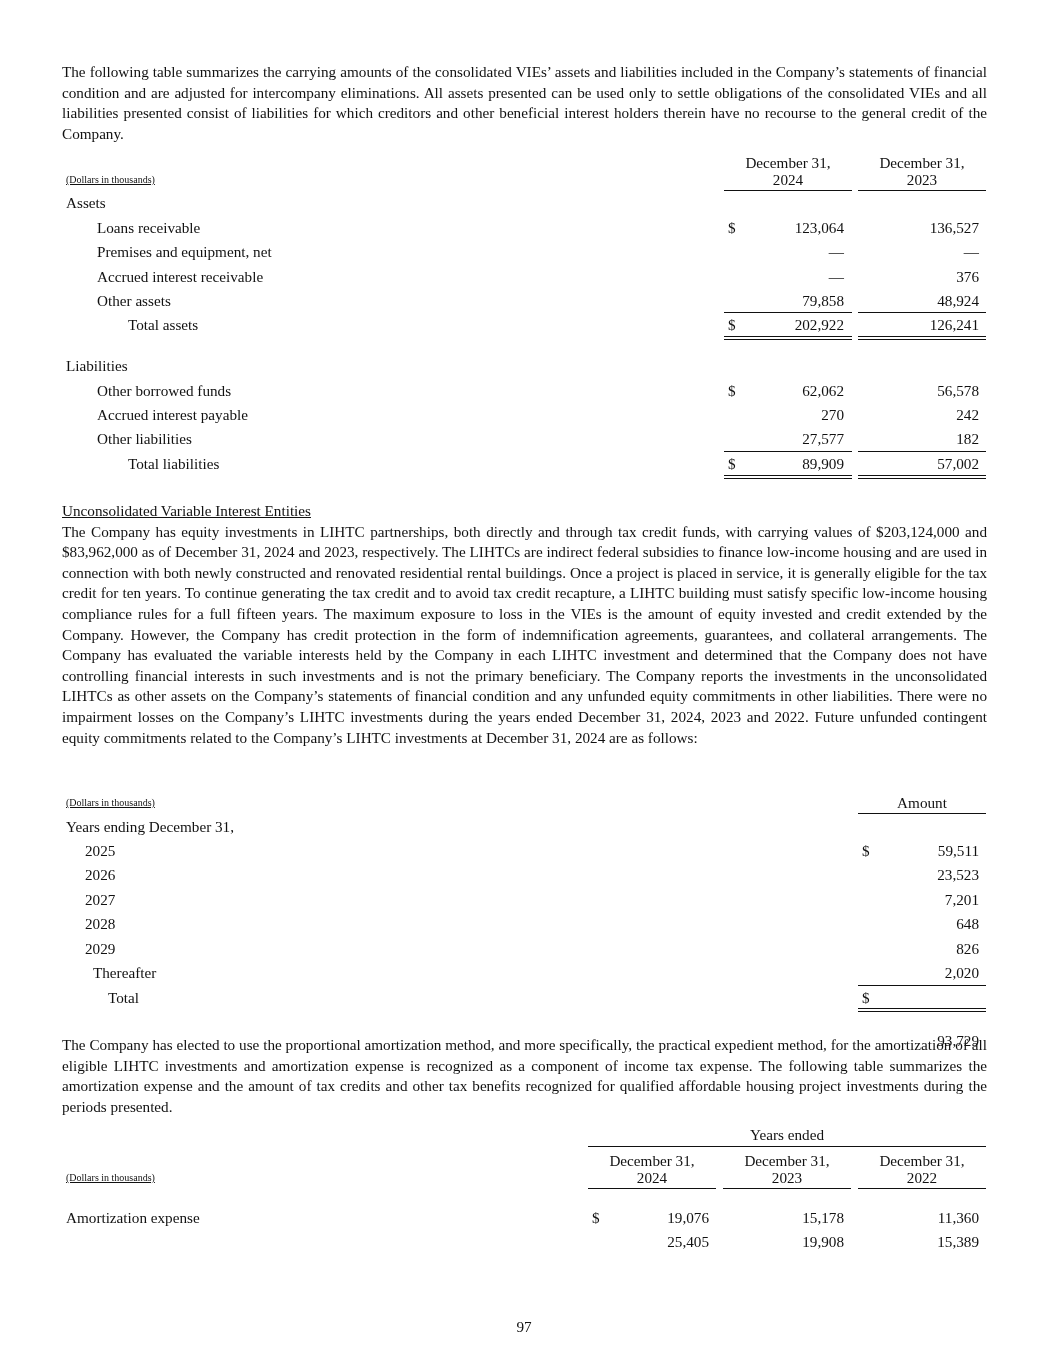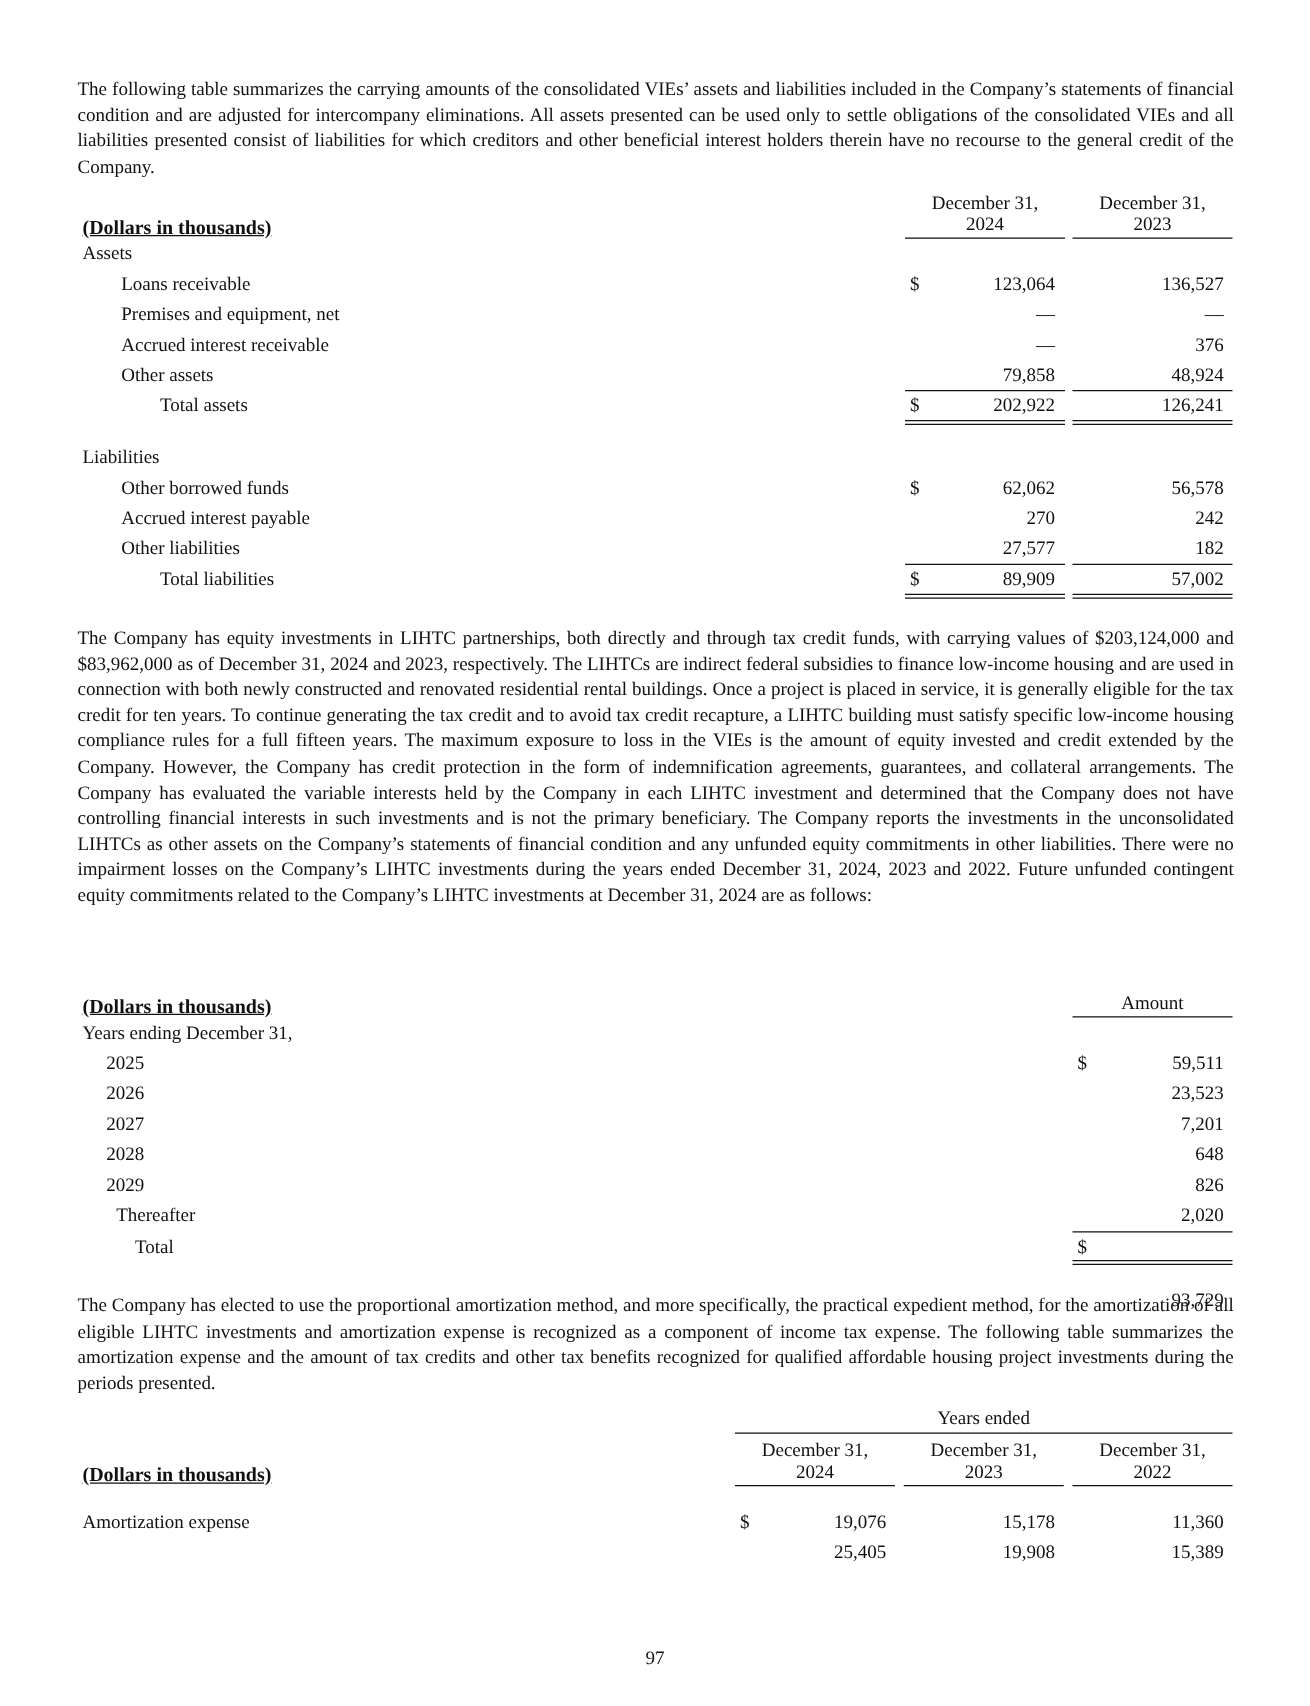--- a/index.html
+++ b/index.html
@@ -1,20 +1,20 @@
 <!DOCTYPE html>
 <html><head>
 <meta charset="utf-8">
 <style>
   html, body { margin:0; padding:0; background:#fff; }
   body { width:1048px; height:1365px; position:relative; font-family:"Liberation Serif", serif; color:#111; font-size:15.2px; }
   .page { position:absolute; left:62px; top:0; width:925px; }
   p.just { margin:0; text-align:justify; text-align-last:auto; line-height:20.6px; }
   .para1 { position:absolute; top:62px; left:0; width:925px; }
-  .small-ul { font-size:16px; text-decoration:underline;font-weight:bold; }
+  .small-ul { font-size:10px; text-decoration:underline; }
   .abs { position:absolute; }
   .row { position:absolute; left:0; width:925px; height:22px; line-height:22px; }
   .lbl { position:absolute; white-space:nowrap; }
   .dollar { position:absolute; }
   .num { position:absolute; text-align:right; }
   .hdr { position:absolute; text-align:center; line-height:17px; }
   .line { position:absolute; border-top:1.3px solid #111; height:0; }
   .dline { position:absolute; border-top:1.3px solid #111; border-bottom:1.3px solid #111; height:2px; }
   .heading-ul { text-decoration:underline; }
   .pgnum { position:absolute; top:1318px; left:0; width:1048px; text-align:center; }
@@ -100,20 +100,21 @@
       <span class="lbl" style="left:66px;">Total liabilities</span>
       <span class="dollar" style="left:666px;">$</span>
       <span class="num" style="left:662px;width:120px;">89,909</span>
       <span class="num" style="left:796px;width:121px;">57,002</span>
     </div>
     <div class="dline" style="top:475px;left:662px;width:128px;"></div>
     <div class="dline" style="top:475px;left:796px;width:128px;"></div>
   </div>
 
   <div class="abs" style="top:501px;left:0;width:925px;">
+    <div class="heading-ul" style="line-height:20.6px;">Unconsolidated Variable Interest Entities</div>
     <p class="just">The Company has equity investments in LIHTC partnerships, both directly and through tax credit funds, with carrying values of $203,124,000 and $83,962,000 as of December 31, 2024 and 2023, respectively.  The LIHTCs are indirect federal subsidies to finance low-income housing and are used in connection with both newly constructed and renovated residential rental buildings.  Once a project is placed in service, it is generally eligible for the tax credit for ten years.  To continue generating the tax credit and to avoid tax credit recapture, a LIHTC building must satisfy specific low-income housing compliance rules for a full fifteen years.  The maximum exposure to loss in the VIEs is the amount of equity invested and credit extended by the Company.  However, the Company has credit protection in the form of indemnification agreements, guarantees, and collateral arrangements.  The Company has evaluated the variable interests held by the Company in each LIHTC investment and determined that the Company does not have controlling financial interests in such investments and is not the primary beneficiary.  The Company reports the investments in the unconsolidated LIHTCs as other assets on the Company’s statements of financial condition and any unfunded equity commitments in other liabilities.  There were no impairment losses on the Company’s LIHTC investments during the years ended December 31, 2024, 2023 and 2022.  Future unfunded contingent equity commitments related to the Company’s LIHTC investments at December 31, 2024 are as follows:</p>
   </div>
 
   <div>
     <span class="abs small-ul" style="top:797px;left:4px;">(Dollars in thousands)</span>
     <span class="hdr" style="top:794px;left:796px;width:128px;">Amount</span>
     <div class="line" style="top:813px;left:796px;width:128px;"></div>
 
     <div class="row" style="top:816px;">
       <span class="lbl" style="left:4px;">Years ending December 31,</span>

